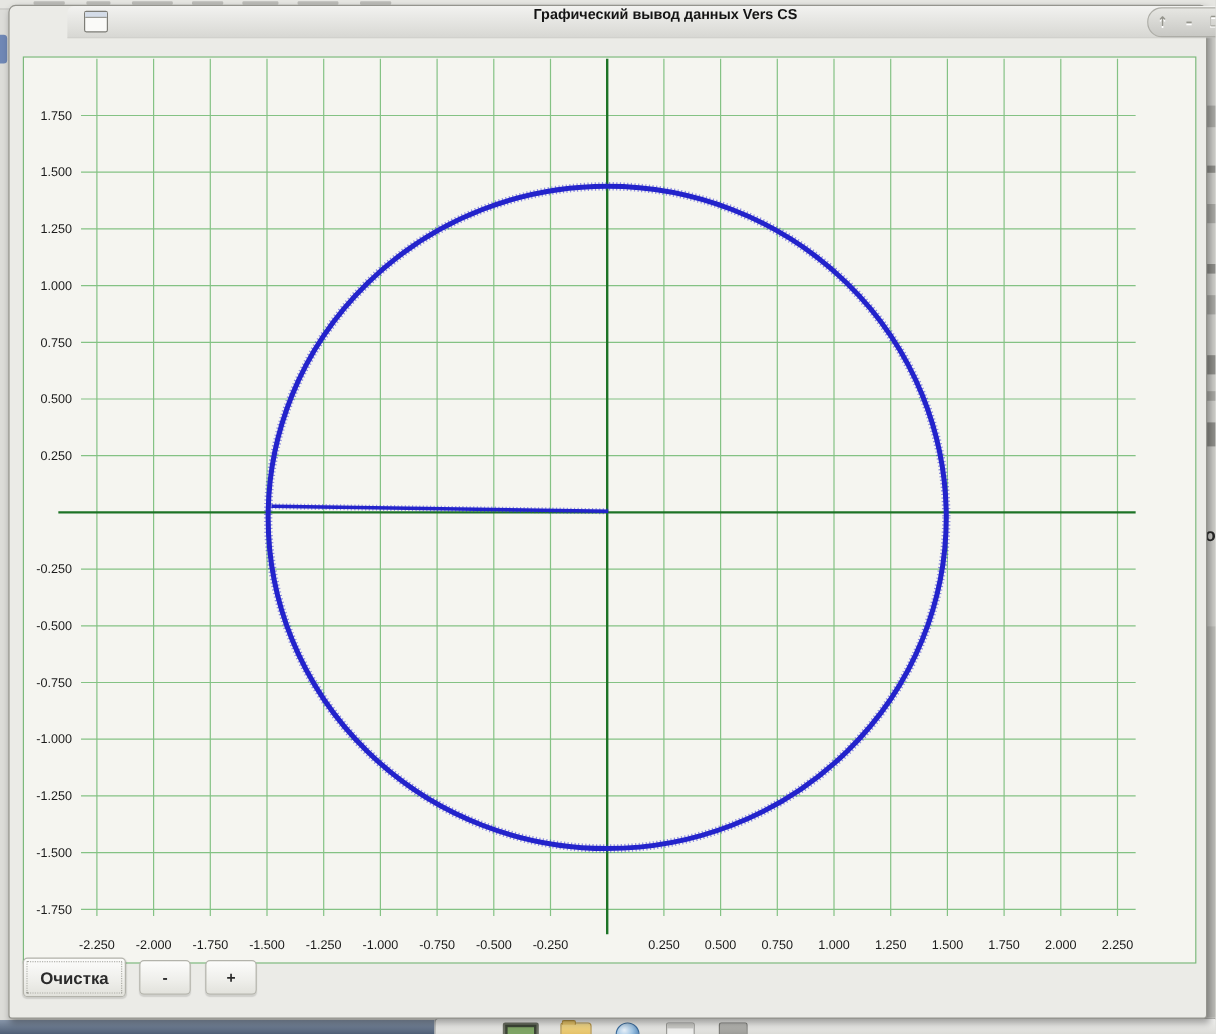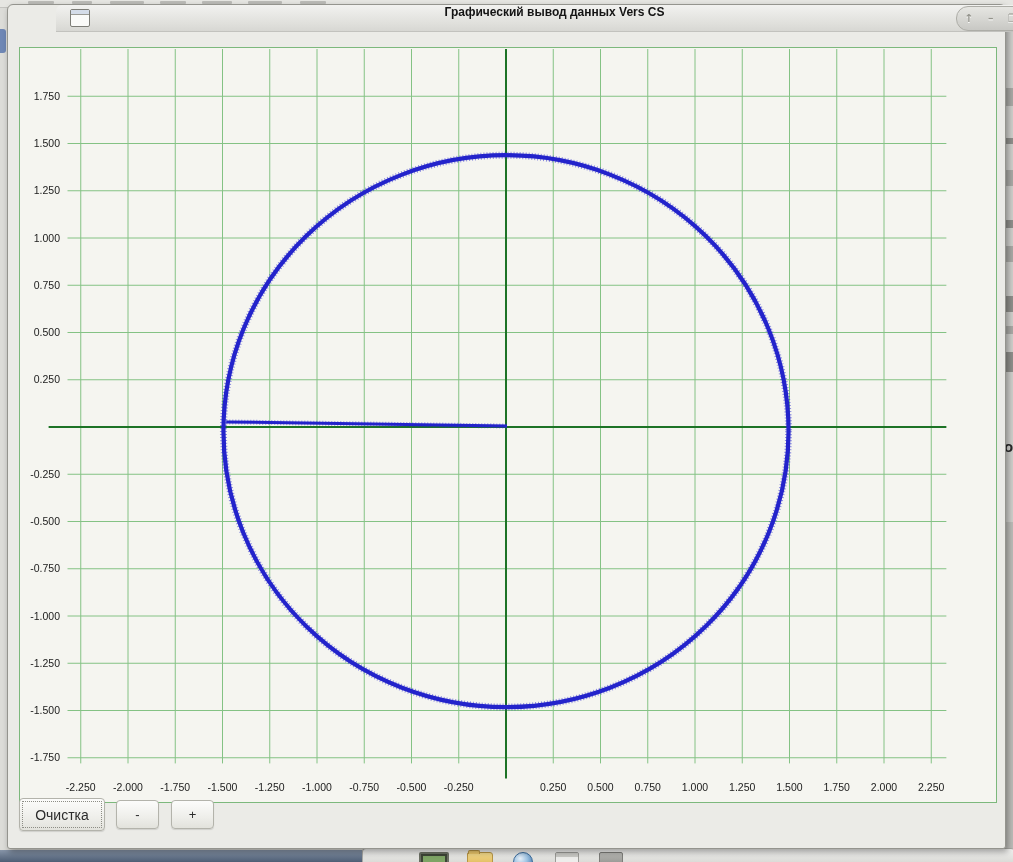--- a/index.html
+++ b/index.html
@@ -51,21 +51,21 @@
   
   .plot{position:absolute;left:11px;top:30px;width:976px;height:754px;background:#f5f5f0;
         border:1px solid #7cb87c;box-sizing:content-box;margin-top:12px;}
   .plot svg{display:block;}
   .tick{font:10.5px "Liberation Sans",sans-serif;fill:#1b1b1b;}
 
   
   .btn{position:absolute;box-sizing:border-box;border:1px solid #b3b3ab;border-radius:4px;
        background:linear-gradient(#fcfcfb,#eeeeea 60%,#e2e2dc);
        font-family:"Liberation Sans",sans-serif;color:#2b2b2b;cursor:pointer;
-       box-shadow:0 1px 1px rgba(0,0,0,.12);}
+       box-shadow:0 1px 1px rgba(0,0,0,.12);font-weight:bold;}
   .btn-clear{left:11px;top:793px;width:86px;height:33px;font-size:14px;
              outline:1px dotted #8d8d85;outline-offset:-4px;}
   .btn-minus{left:108px;top:795px;width:43px;height:29px;font-size:13px;}
   .btn-plus{left:163px;top:795px;width:43px;height:29px;font-size:13px;}
 </style>
 </head>
 <body>
 
 <div class="screen">
 

